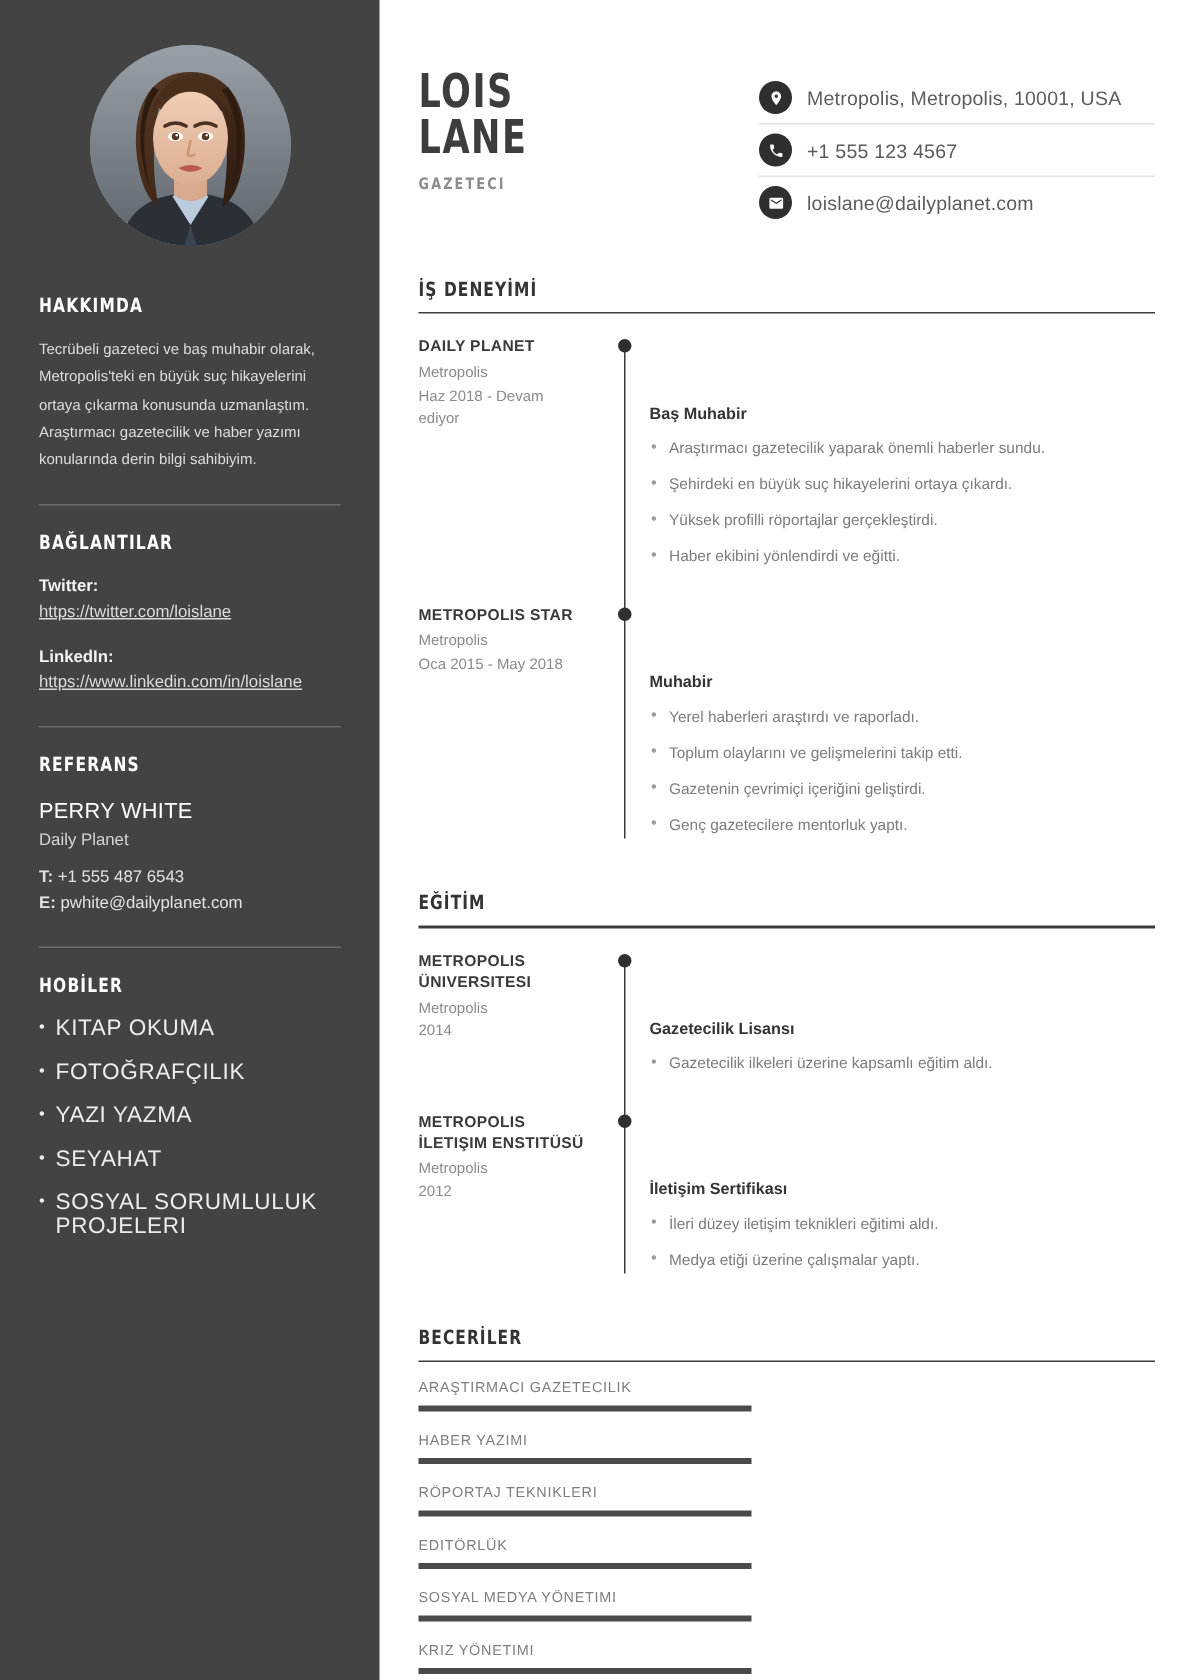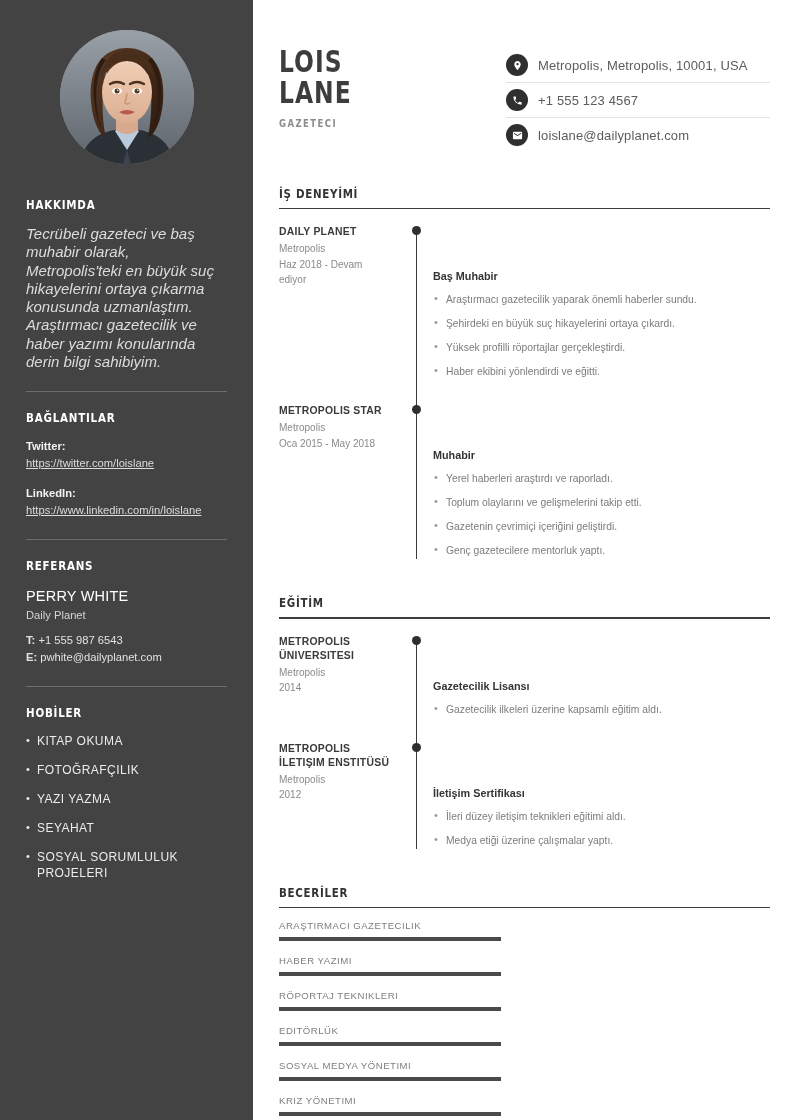--- a/index.html
+++ b/index.html
@@ -31,37 +31,37 @@
     font-weight: 700;
     font-size: 13px;
     letter-spacing: 0.9px;
     color: #ffffff;
     text-transform: uppercase;
     transform: scaleX(0.88);
     transform-origin: left center;
     margin-bottom: 13px;
   }
   .side-text {
-    font-size: 15px; line-height: 18.3px; color: #dcdcdc; font-style: italic;
+    font-size: 10px; line-height: 18.3px; color: #dcdcdc;
   }
   .side-divider {
     height: 1px; background: #6d6d6d; margin: 20px 0 18px 0;
   }
   .link-block { margin-bottom: 13px; }
   .link-label { font-size: 11.2px; font-weight: 700; color: #f2f2f2; line-height: 17px; }
   .link-url {
     font-size: 11.2px; color: #dcdcdc; line-height: 17px;
     text-decoration: underline; word-break: break-all; display: block;
   }
   .ref-name { font-size: 14.5px; color: #ffffff; line-height: 20px; letter-spacing: .2px; }
   .ref-org { font-size: 11.2px; color: #d5d5d5; line-height: 19px; margin-bottom: 7px; }
   .ref-line { font-size: 11.2px; color: #e2e2e2; line-height: 17px; }
   .ref-line b { font-weight: 700; }
   .hobby {
-    font-size: 12px; color: #ececec; letter-spacing: .45px;
+    font-size: 15px; color: #ececec; letter-spacing: .45px;
     line-height: 16px; margin-bottom: 13px; padding-left: 11px; position: relative;
     text-transform: uppercase;
   }
   .hobby::before {
     content: "•"; position: absolute; left: 0; top: -1px; font-size: 11px; color: #ececec;
   }
 
   
   .main { flex: 1; padding: 46px 24px 0 26px; position: relative; }
 
@@ -222,21 +222,21 @@
     </div>
 
     <div class="side-divider"></div>
 
     <div>
       <div class="side-heading">REFERANS</div>
       <div class="ref-name">PERRY WHITE</div>
       <div class="ref-org">Daily Planet</div>
       <div class="ref-line">
         <b>T:</b>
-        <span>+1 555 987 6543</span>
+        <span>+1 555 487 6543</span>
       </div>
       <div class="ref-line">
         <b>E:</b>
         <span>pwhite@dailyplanet.com</span>
       </div>
     </div>
 
     <div class="side-divider"></div>
 
     <div>

